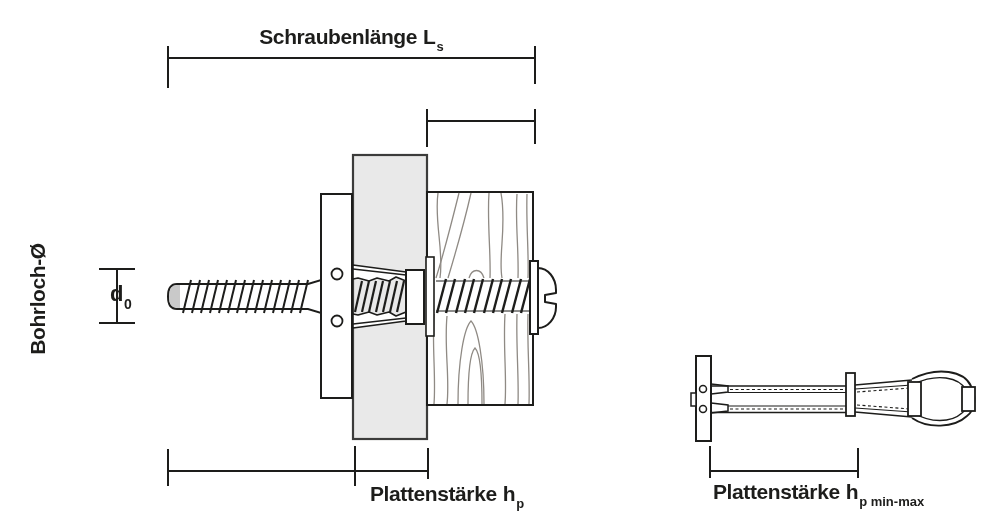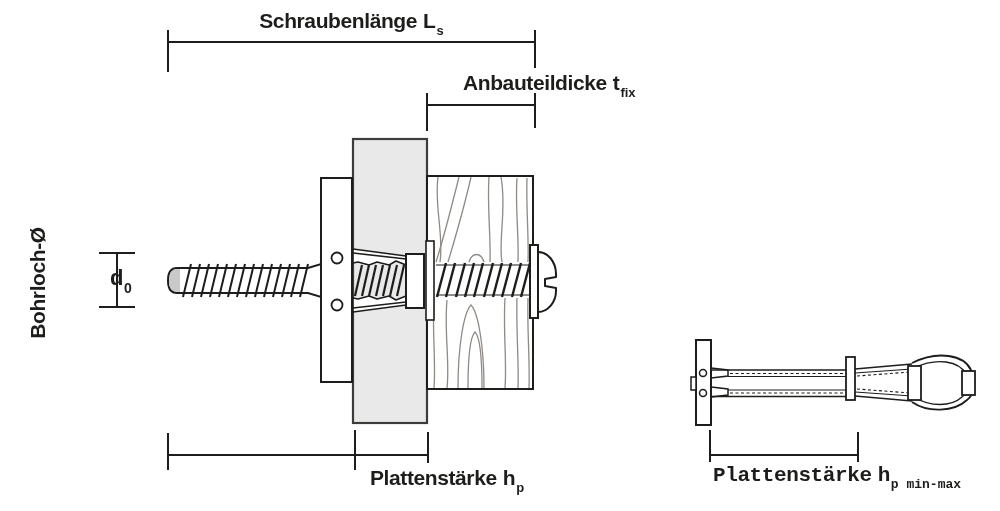--- a/index.html
+++ b/index.html
@@ -1,18 +1,18 @@
 <!DOCTYPE html>
 <html><head>
 <meta charset="utf-8">
 <style>
   html,body{margin:0;padding:0;background:#ffffff;}
   body{width:1000px;height:511px;position:relative;overflow:hidden;
        font-family:"Liberation Sans", sans-serif;color:#1d1d1b;}
-  .stage{position:absolute;left:0;top:0;width:1000px;height:411px;}
+  .stage{position:absolute;left:0;top:16px;width:1000px;height:411px;}
   svg.art{position:absolute;left:0;top:0;}
   .dim-label{position:absolute;white-space:nowrap;font-size:21px;font-weight:600;
              letter-spacing:-0.4px;color:#1d1d1b;line-height:1.05;}
   .dim-label .sym{font-weight:700;margin-left:6px;}
   .dim-label .sub{font-weight:700;font-size:13px;position:relative;top:7px;margin-left:1px;letter-spacing:0;}
   .centered{text-align:center;}
   .v-label{position:absolute;left:-22px;top:271px;width:120px;height:24px;
            transform:rotate(-90deg);transform-origin:center;text-align:center;
            font-size:21px;font-weight:600;letter-spacing:-0.4px;white-space:nowrap;}
   .d0-label{position:absolute;left:62px;top:266px;white-space:nowrap;margin-left:48px;}
@@ -182,34 +182,31 @@
         <rect x="908" y="366" width="13" height="34" fill="#ffffff" stroke-width="1.8"></rect>
         <rect x="962" y="371" width="13" height="24" fill="#ffffff" stroke-width="1.8"></rect>
       </g>
     </g>
   </svg>
 
   <div class="dim-label centered" style="left:168px;top:10px;width:367px;">
     <span>Schraubenlänge</span><span class="sym">L</span><span class="sub">s</span>
   </div>
 
-  <div class="dim-label" style="left:463px;top:72px;">
-    <span>Anbauteildicke</span><span class="sym">t</span><span class="sub">fix</span>
-  </div>
 
   <div class="v-label">
     <span>Bohrloch-Ø</span>
   </div>
 
   <div class="dim-label d0-label">
     <span class="sym">d</span><span class="sub">0</span>
   </div>
 
 
   <div class="dim-label" style="left:370px;top:467px;">
     <span>Plattenstärke</span><span class="sym">h</span><span class="sub">p</span>
   </div>
 
-  <div class="dim-label" style="left:713px;top:465px;font-family:Liberation Mono, monospace;">
+  <div class="dim-label" style="left:713px;top:465px;">
     <span>Plattenstärke</span><span class="sym">h</span><span class="sub">p min-max</span>
   </div>
 
 </div>
 
 </body></html>

